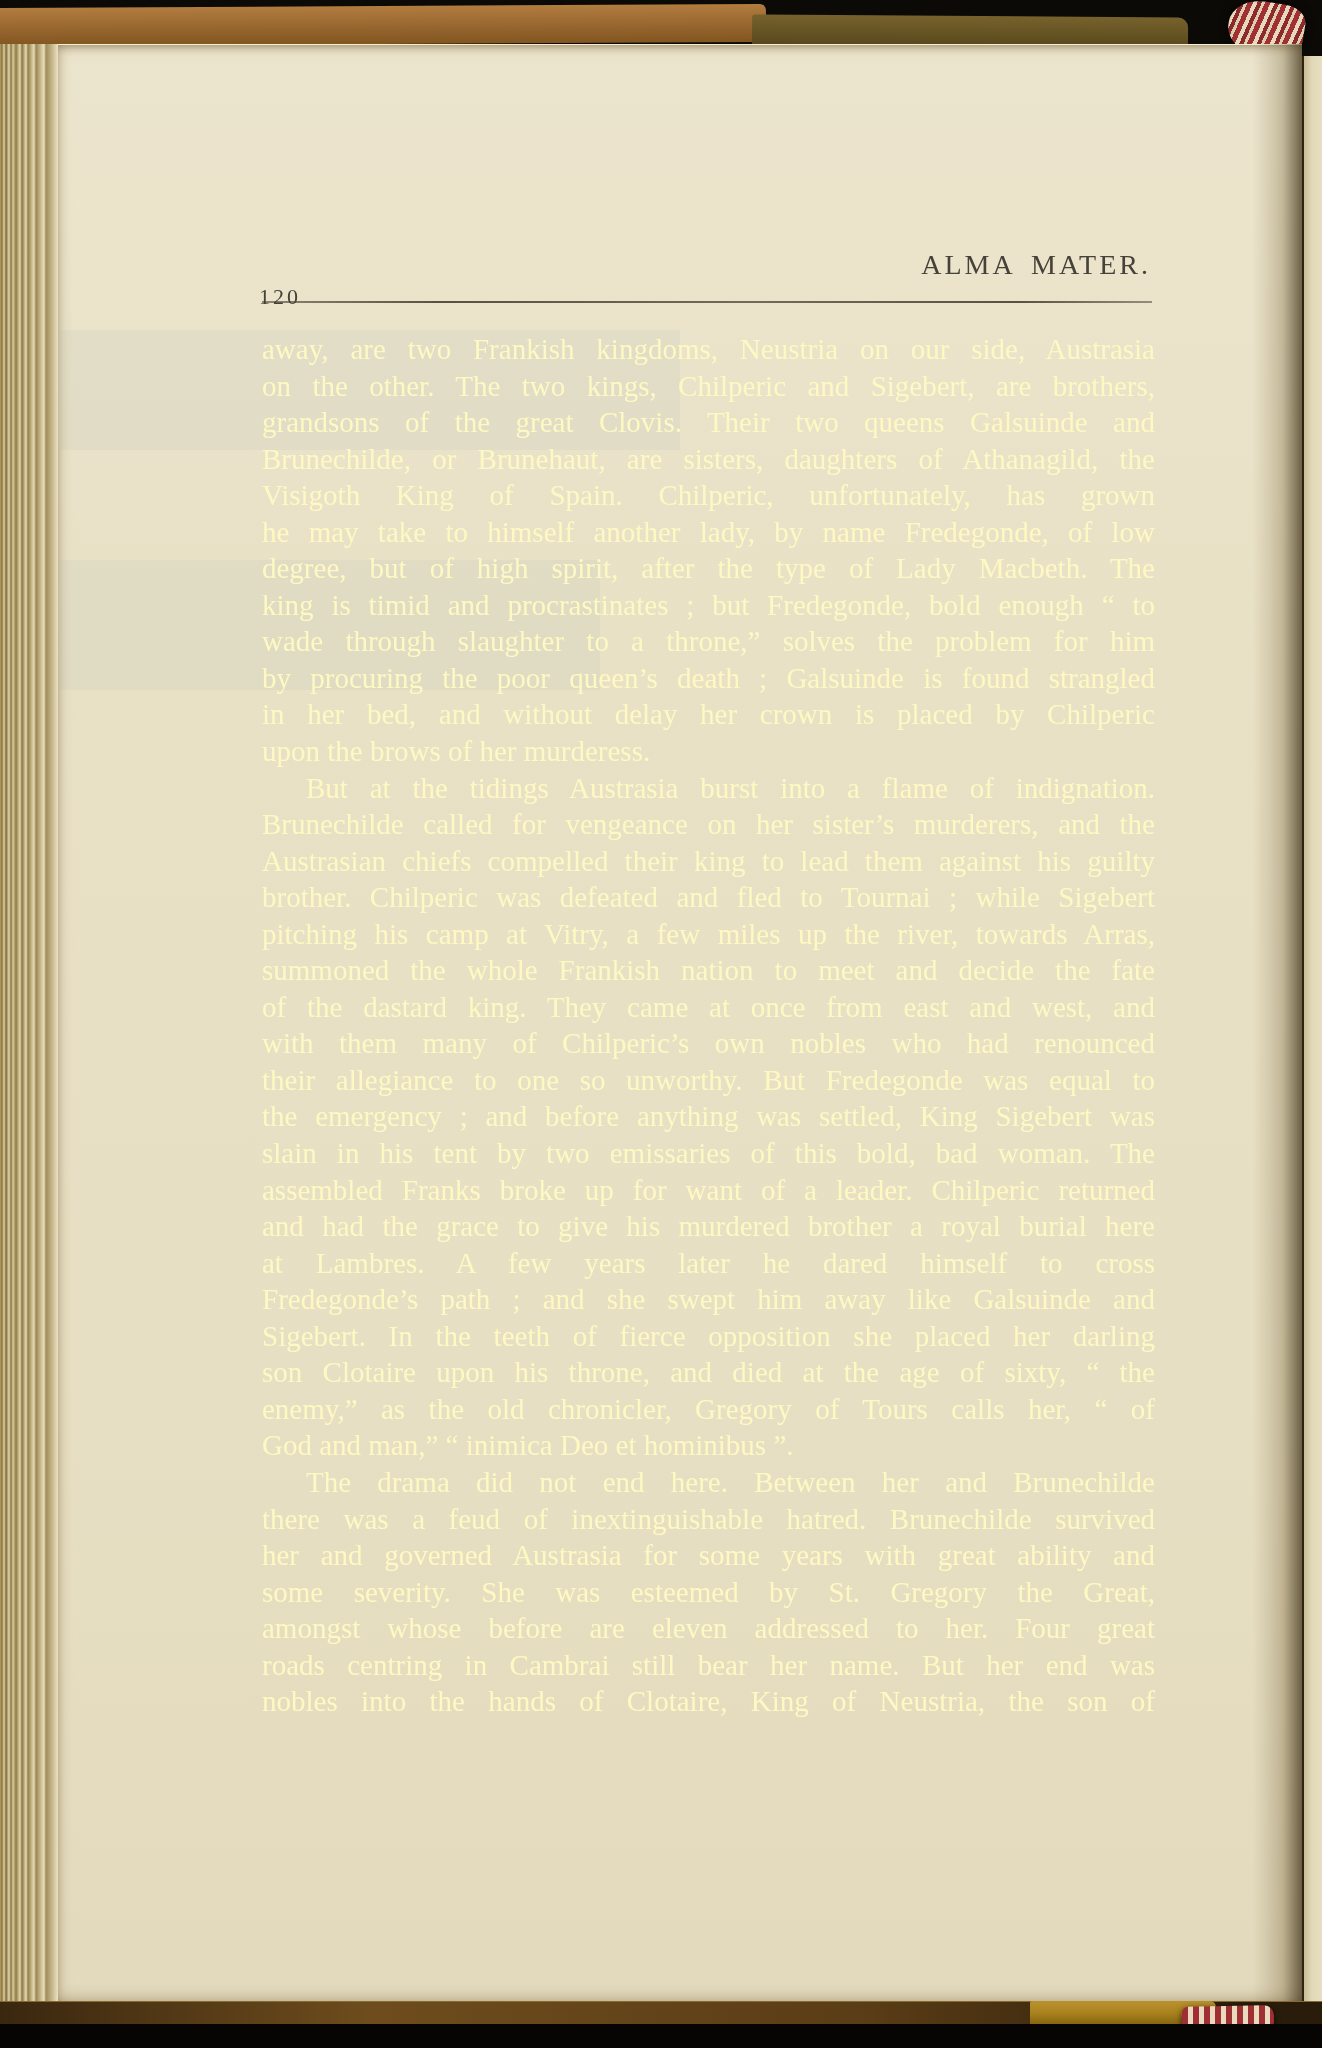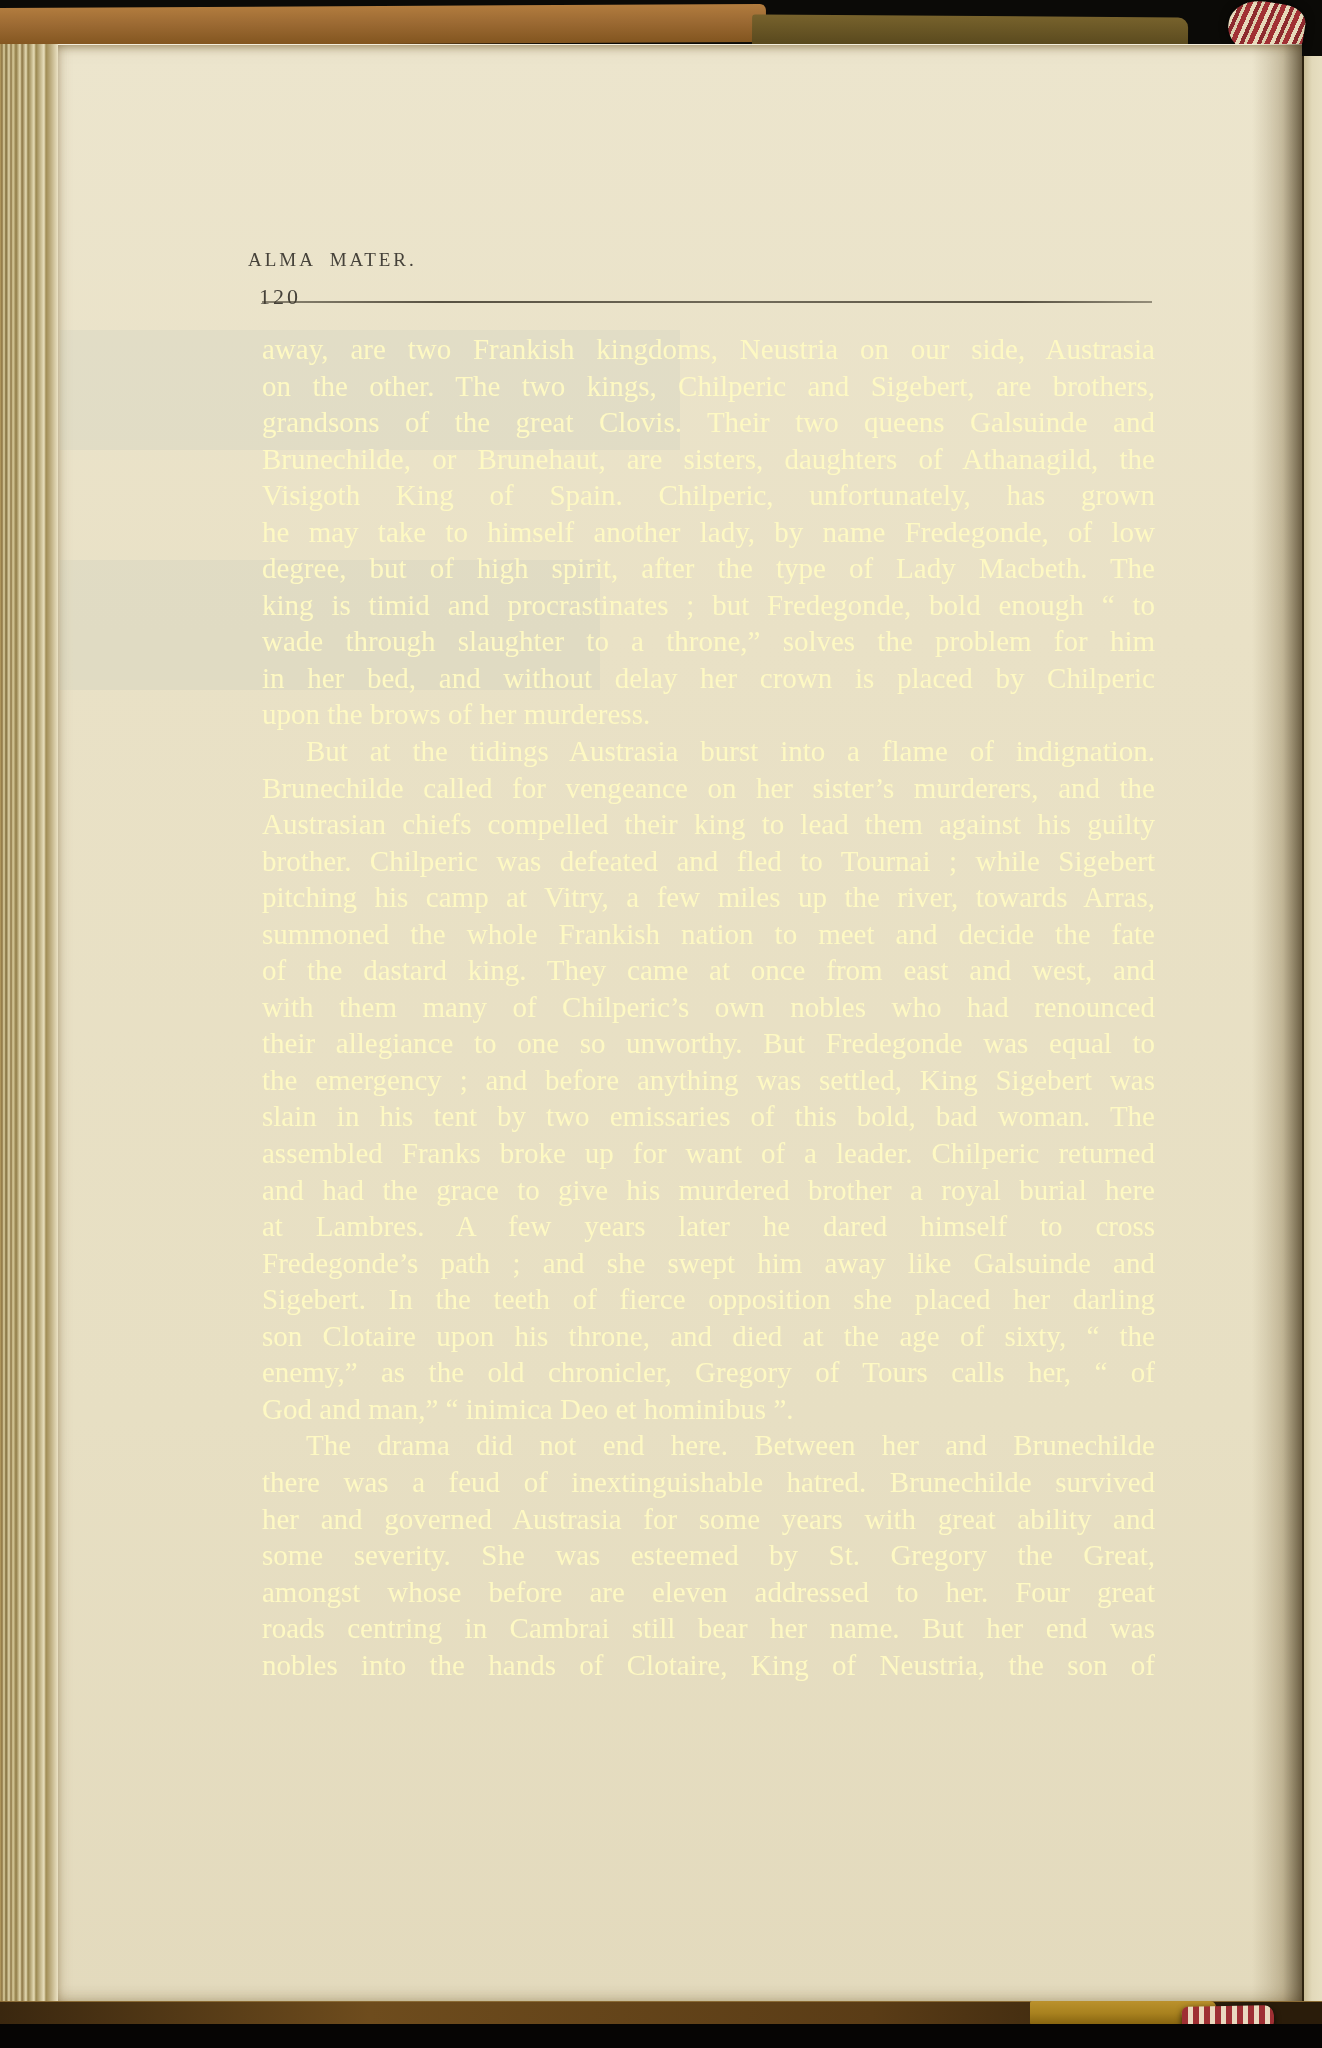--- a/index.html
+++ b/index.html
@@ -73,22 +73,22 @@
     border-radius:6px 10px 8px 6px;transform:rotate(-1deg);
     box-shadow:0 2px 6px rgba(0,0,0,.7);
   }
   .bottom-cloth{position:absolute;left:0;top:2024px;width:1322px;height:24px;background:#060504;}
   
   .page-number{
     position:absolute;left:259px;top:249px;
     font-size:22px;letter-spacing:3px;color:#46423a;margin-top:35px;
   }
   .running-header{
-    position:absolute;left:248px;top:249px;width:893px;text-align:left;
-    font-size:19px;letter-spacing:3px;word-spacing:7px;color:#46423a;
+    position:absolute;left:258px;top:249px;width:893px;text-align:right;
+    font-size:28px;letter-spacing:3px;word-spacing:7px;color:#46423a;
   }
   .header-rule{
     position:absolute;left:262px;top:301px;width:890px;height:2px;
     background:linear-gradient(90deg,rgba(62,56,42,.55),rgba(62,56,42,.85) 20%,rgba(62,56,42,.7) 55%,rgba(62,56,42,.85) 85%,rgba(62,56,42,.5));
   }
   .body-text{
     position:absolute;left:262px;top:331px;width:893px;
     font-size:29px;color:#fef9c3;
   }
   .line{
@@ -126,20 +126,21 @@
 <div class="body-text">
     <div class="line">away, are two Frankish kingdoms, Neustria on our side, Austrasia</div>
     <div class="line">on the other.  The two kings, Chilperic and Sigebert, are brothers,</div>
     <div class="line">grandsons of the great Clovis.  Their two queens Galsuinde and</div>
     <div class="line">Brunechilde, or Brunehaut, are sisters, daughters of Athanagild, the</div>
     <div class="line">Visigoth King of Spain.  Chilperic, unfortunately, has grown</div>
     <div class="line">he may take to himself another lady, by name Fredegonde, of low</div>
     <div class="line">degree, but of high spirit, after the type of Lady Macbeth.  The</div>
     <div class="line">king is timid and procrastinates ; but Fredegonde, bold enough “ to</div>
     <div class="line">wade through slaughter to a throne,” solves the problem for him</div>
+    <div class="line">by procuring the poor queen’s death ; Galsuinde is found strangled</div>
     <div class="line">in her bed, and without delay her crown is placed by Chilperic</div>
     <div class="line rag">upon the brows of her murderess.</div>
     <div class="line ind">But at the tidings Austrasia burst into a flame of indignation.</div>
     <div class="line">Brunechilde called for vengeance on her sister’s murderers, and the</div>
     <div class="line">Austrasian chiefs compelled their king to lead them against his guilty</div>
     <div class="line">brother.  Chilperic was defeated and fled to Tournai ; while Sigebert</div>
     <div class="line">pitching his camp at Vitry, a few miles up the river, towards Arras,</div>
     <div class="line">summoned the whole Frankish nation to meet and decide the fate</div>
     <div class="line">of the dastard king.  They came at once from east and west, and</div>
     <div class="line">with them many of Chilperic’s own nobles who had renounced</div>

